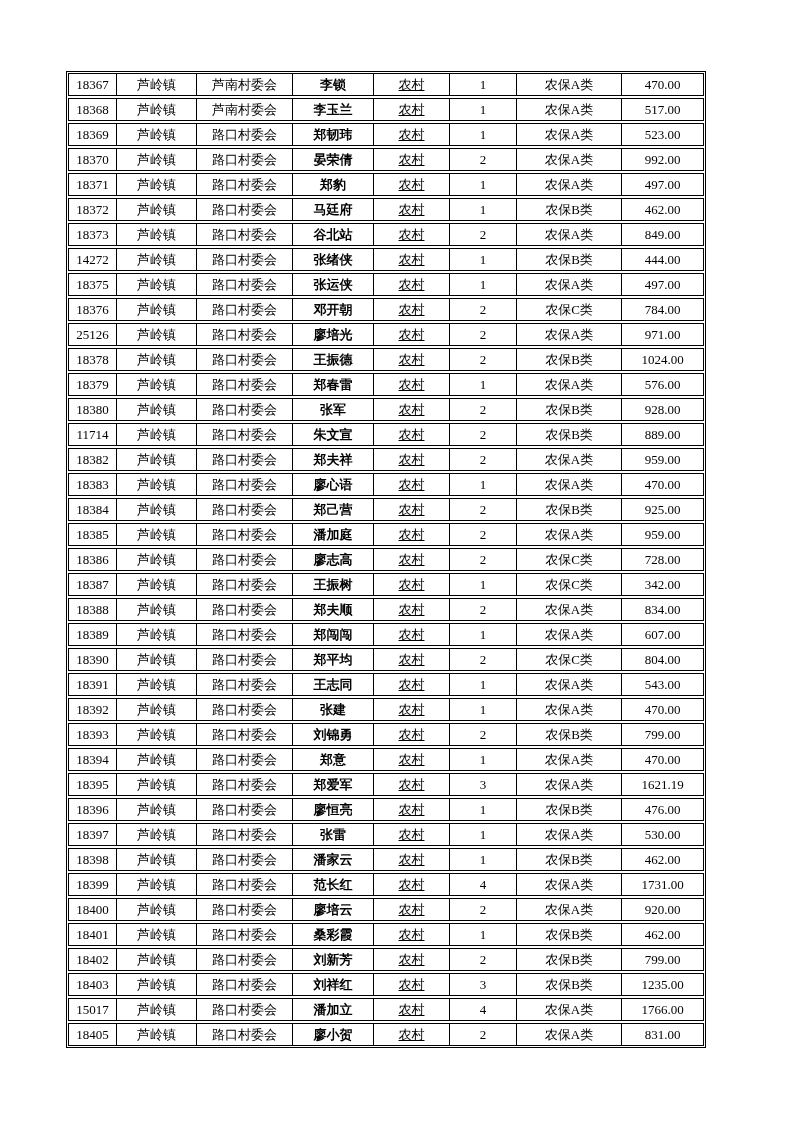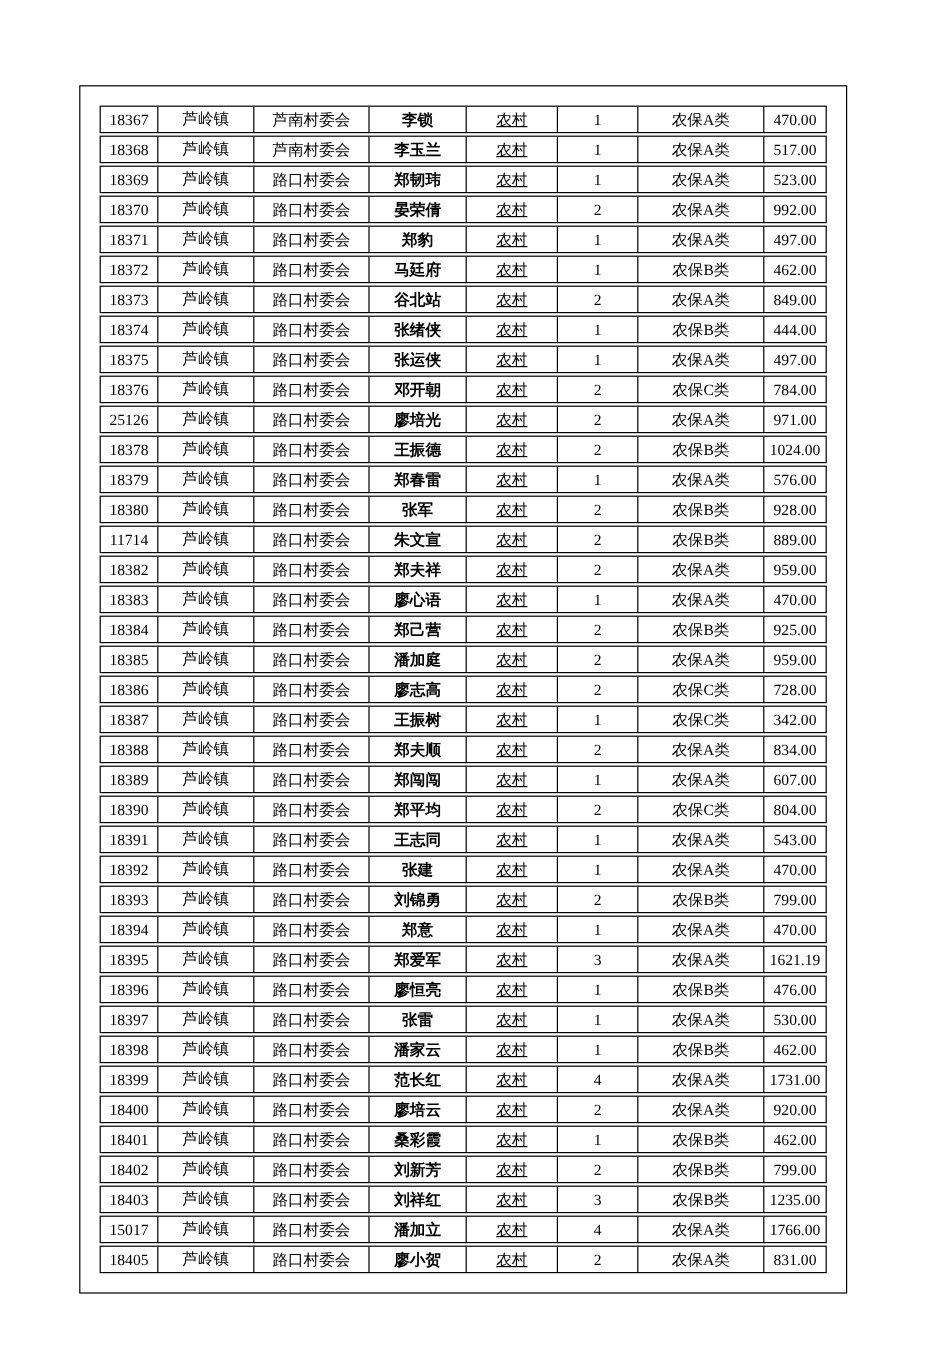--- a/index.html
+++ b/index.html
@@ -16,21 +16,21 @@
     color: #000000;
     overflow: hidden;
   }
   .table-wrap {
     position: absolute;
     left: 66px;
     top: 71px;
     width: 640px;
     box-sizing: border-box;
     border: 1px solid #000000;
-    padding: 16px;
+    padding: 1px;
     background: #ffffff;
   }
   .t-row {
     display: flex;
     height: 23px;
     box-sizing: border-box;
     border: 1px solid #000000;
     align-items: stretch;
     background: #ffffff;
   }
@@ -42,21 +42,21 @@
     box-sizing: border-box;
     border-right: 1px solid #000000;
     font-size: 13px;
     line-height: 1;
     color: #000000;
     white-space: nowrap;
     overflow: hidden;
   }
   .cell:last-child { border-right: none; }
   .c0 { flex: 0 0 48px; }
-  .c1 { flex: 0 0 80px; font-family: Liberation Mono, monospace; }
+  .c1 { flex: 0 0 80px; }
   .c2 { flex: 0 0 96px; }
   .c3 { flex: 0 0 81px; font-weight: bold; }
   .c4 { flex: 0 0 76px; text-decoration: underline; }
   .c5 { flex: 0 0 67px; }
   .c6 { flex: 0 0 105px; text-align: center; }
   .c7 { flex: 1 1 auto; }
 </style>
 </head>
 <body>
 
@@ -126,21 +126,21 @@
         <span class="cell c0">18373</span>
         <span class="cell c1">芦岭镇</span>
         <span class="cell c2">路口村委会</span>
         <span class="cell c3">谷北站</span>
         <span class="cell c4">农村</span>
         <span class="cell c5">2</span>
         <span class="cell c6">农保A类</span>
         <span class="cell c7">849.00</span>
       </div>
       <div class="t-row">
-        <span class="cell c0">18374</span>
+        <span class="cell c0">14272</span>
         <span class="cell c1">芦岭镇</span>
         <span class="cell c2">路口村委会</span>
         <span class="cell c3">张绪侠</span>
         <span class="cell c4">农村</span>
         <span class="cell c5">1</span>
         <span class="cell c6">农保B类</span>
         <span class="cell c7">444.00</span>
       </div>
       <div class="t-row">
         <span class="cell c0">18375</span>

